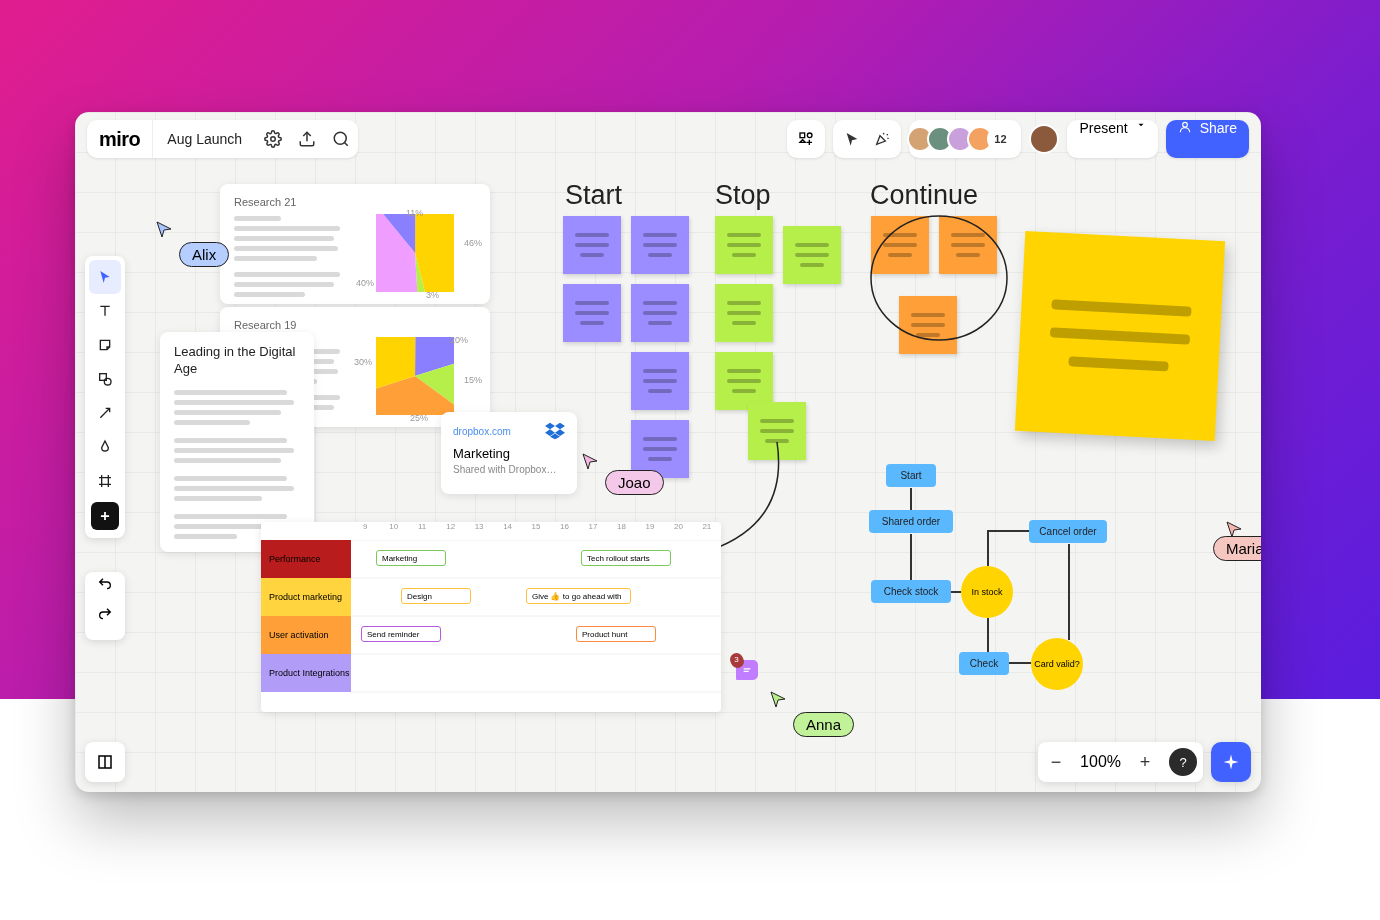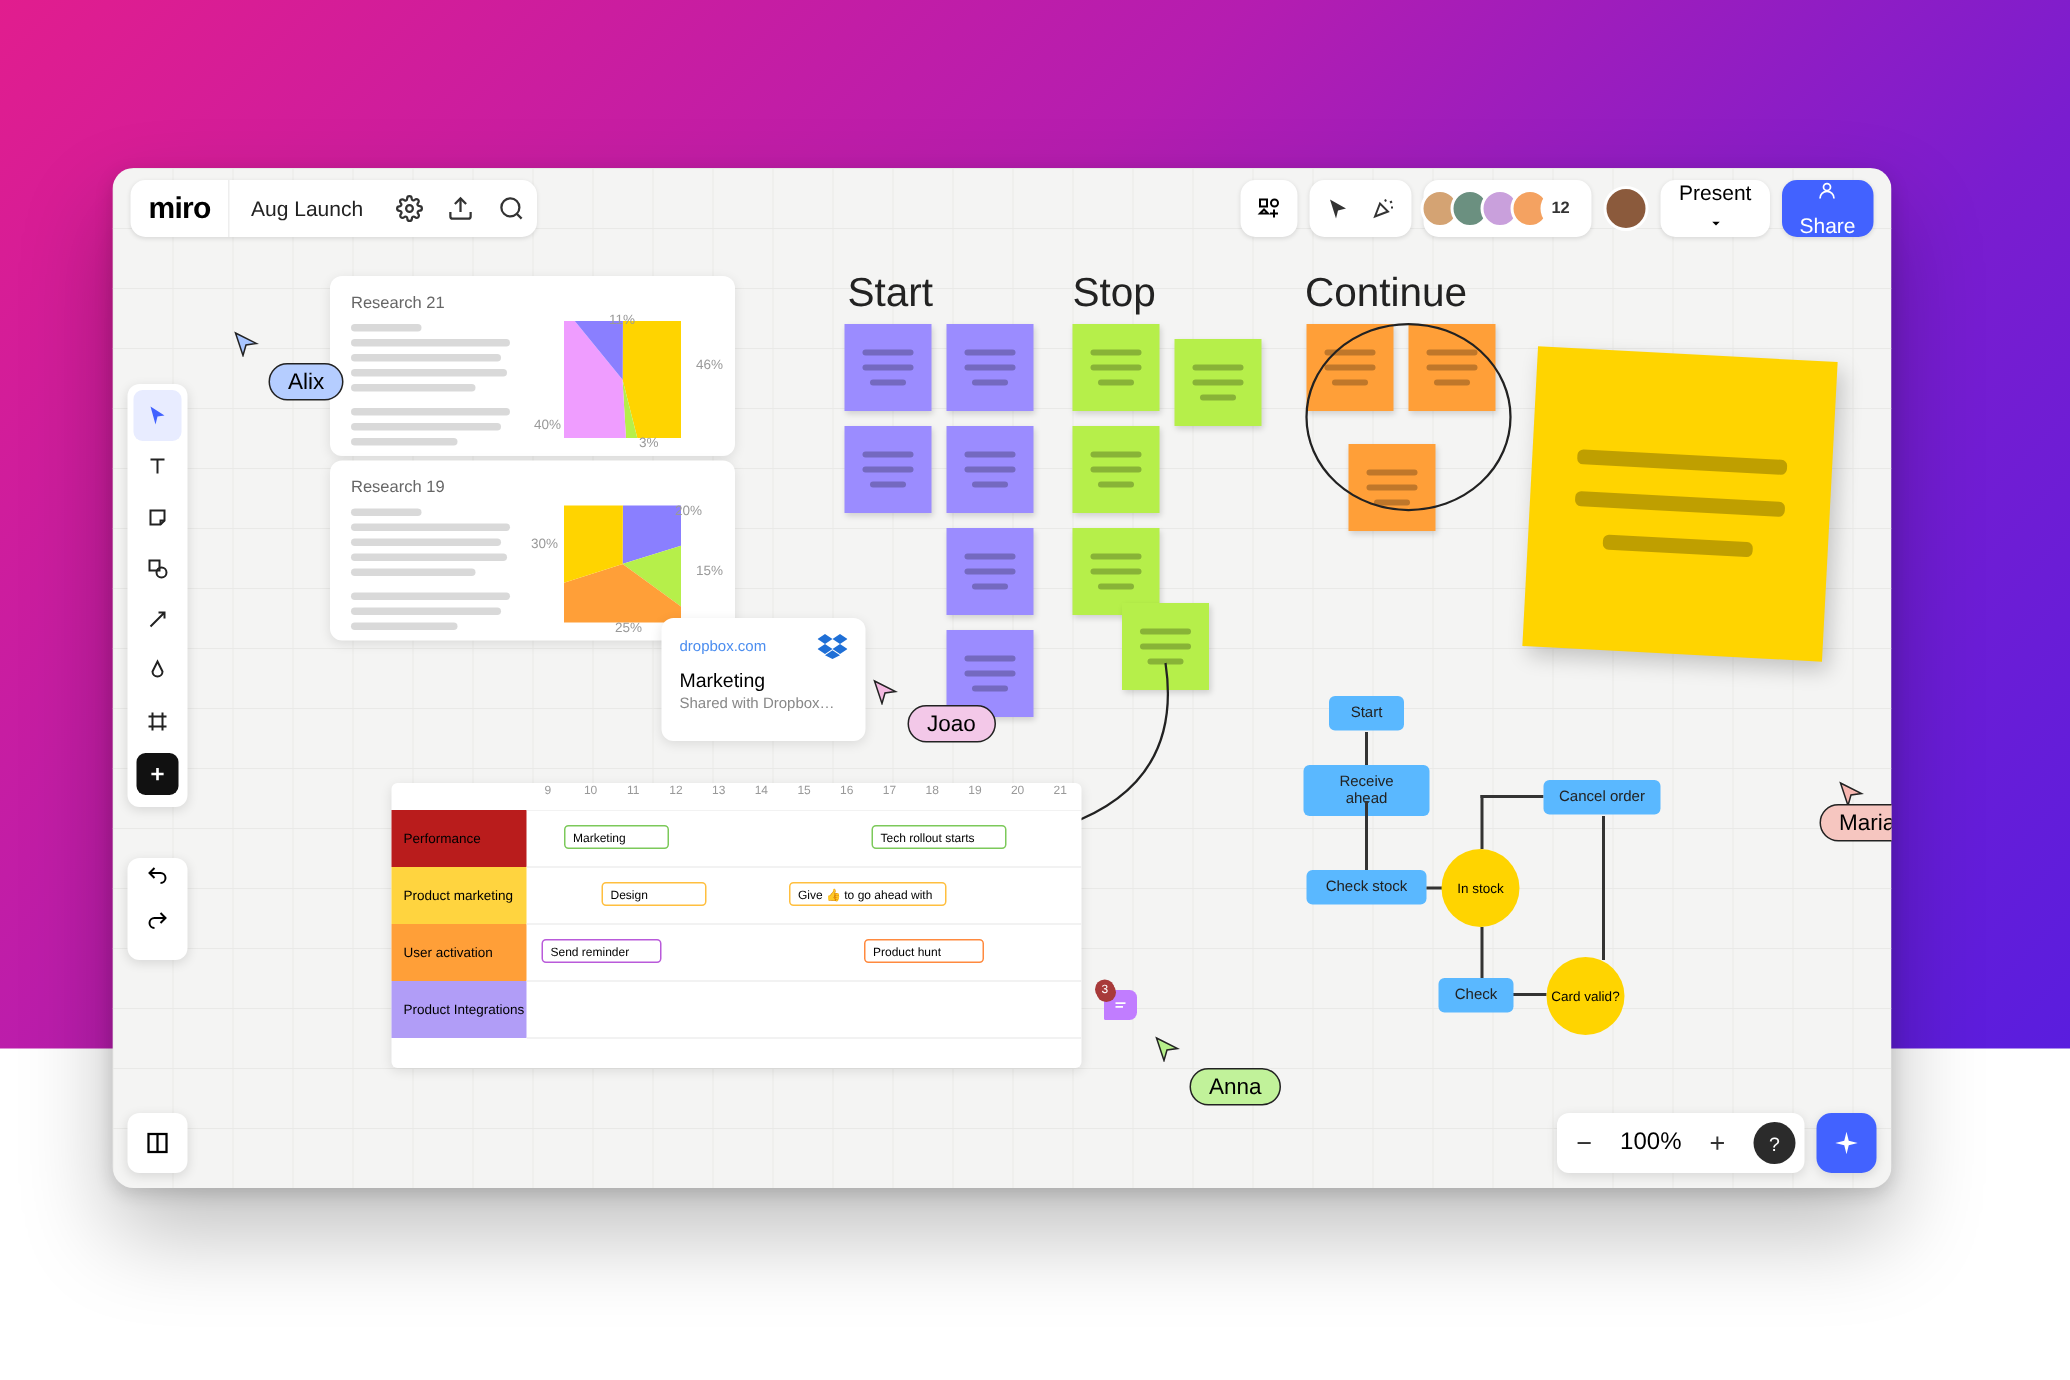--- a/index.html
+++ b/index.html
@@ -9,21 +9,21 @@
   
   .topbar { position:absolute; left:0; top:0; right:0; height:54px; display:flex; align-items:center; gap:6px; padding:0 12px; }
   .toppanel { background:#fff; border-radius:10px; height:38px; display:flex; align-items:center; box-shadow:0 1px 3px rgba(0,0,0,.1); }
   .logo { font-weight:900; font-size:20px; letter-spacing:-0.5px; padding:0 12px; border-right:1px solid #eee; height:100%; display:flex; align-items:center; }
   .board-name { padding:0 14px; font-size:14px; color:#222; }
   .iconbtn { width:34px; height:34px; display:flex; align-items:center; justify-content:center; color:#333; border-radius:6px; }
   .top-right { position:absolute; right:12px; top:8px; display:flex; align-items:center; gap:8px; }
   .avatars { display:flex; }
   .avatar { width:26px; height:26px; border-radius:50%; border:2px solid #fff; margin-left:-6px; background:#ccc; }
   .avcount { background:#fff; color:#333; font-size:11px; font-weight:600; display:flex; align-items:center; justify-content:center; }
-  .pill-btn { height:38px; background:#fff; border-radius:10px; display:flex; align-items:center; padding:0 12px; gap:8px; font-size:14px; box-shadow:0 1px 3px rgba(0,0,0,.1);flex-direction:column; }
+  .pill-btn { height:38px; background:#fff; border-radius:10px; display:flex; align-items:flex-start; padding:0 12px; gap:8px; font-size:14px; box-shadow:0 1px 3px rgba(0,0,0,.1); }
   .share-btn { background:#4262ff; color:#fff; }
   
   .rail { position:absolute; left:10px; top:144px; width:40px; background:#fff; border-radius:8px; box-shadow:0 2px 8px rgba(0,0,0,.12); display:flex; flex-direction:column; align-items:center; padding:4px 0; gap:0; }
   .rail .tool { width:32px; height:34px; display:flex; align-items:center; justify-content:center; color:#222; border-radius:6px; }
   .rail .tool.active { background:#e8ecff; color:#4262ff; }
   .rail .tool.addmore { background:#111; color:#fff; border-radius:6px; margin:4px 0; width:28px; height:28px; }
   .rail2 { position:absolute; left:10px; top:460px; width:40px; background:#fff; border-radius:8px; box-shadow:0 2px 8px rgba(0,0,0,.12); display:flex; flex-direction:column; align-items:center; padding:4px 0; }
   .bottom-left { position:absolute; left:10px; bottom:10px; width:40px; height:40px; background:#fff; border-radius:8px; box-shadow:0 2px 8px rgba(0,0,0,.12); display:flex; align-items:center; justify-content:center; }
   
   .bottom-right { position:absolute; right:10px; bottom:10px; display:flex; gap:8px; align-items:center; }
@@ -275,20 +275,38 @@
             <circle r="15.915" cx="21" cy="21" fill="transparent" stroke="#ffd400" stroke-width="32" stroke-dasharray="30 70" stroke-dashoffset="-45"></circle>
           </svg>
           <span class="pie-percent" style="top:-2px; right:8px">20%</span>
           <span class="pie-percent" style="top:38px; right:-6px">15%</span>
           <span class="pie-percent" style="bottom:-6px; left:44px">25%</span>
           <span class="pie-percent" style="top:20px; left:-12px">30%</span>
         </div>
       </div>
     </div>
 
+    <div class="card doc-card">
+      <h4>Leading in the Digital Age</h4>
+      <div style="display:flex; flex-direction:column; gap:5px">
+        <div class="fineline" style="width:90%"></div>
+          <div class="fineline" style="width:95%"></div>
+          <div class="fineline" style="width:85%"></div>
+          <div class="fineline" style="width:60%"></div>
+        <div class="fineline" style="width:90%; margin-top:8px"></div>
+          <div class="fineline" style="width:95%"></div>
+          <div class="fineline" style="width:85%"></div>
+        <div class="fineline" style="width:90%; margin-top:8px"></div>
+          <div class="fineline" style="width:95%"></div>
+          <div class="fineline" style="width:70%"></div>
+        <div class="fineline" style="width:90%; margin-top:8px"></div>
+          <div class="fineline" style="width:95%"></div>
+          <div class="fineline" style="width:50%"></div>
+      </div>
+    </div>
 
     <div class="card dropbox">
       <div style="display:flex; justify-content:space-between; align-items:center">
         <span class="site">dropbox.com</span>
         <svg width="20" height="18" viewBox="0 0 24 20" fill="#1f6fd6">
             <path d="M6 0 L12 4 L6 8 L0 4 Z M18 0 L24 4 L18 8 L12 4 Z M6 8 L12 12 L6 16 L0 12 Z M18 8 L24 12 L18 16 L12 12 Z M12 13 L18 17 L12 20 L6 17 Z"></path>
           </svg>
       </div>
       <div class="title">Marketing</div>
       <div class="shared">Shared with Dropbox…</div>
@@ -445,21 +463,21 @@
 
     <div class="comment" style="left:661px; top:548px">
       <div class="comment-badge">3</div>
       <svg width="12" height="10" viewBox="0 0 24 24" stroke="#fff" stroke-width="3">
           <path d="M4 9 h16 M4 15 h12"></path>
         </svg>
     </div>
 
     <div class="flownode" style="left:811px; top:352px; width:50px">Start</div>
     <div class="flowline" style="left:835px; top:376px; width:2px; height:22px"></div>
-    <div class="flownode" style="left:794px; top:398px; width:84px">Receive ahead</div>
+    <div class="flownode" style="left:794px; top:398px; width:84px">Shared order</div>
     <div class="flowline" style="left:835px; top:422px; width:2px; height:46px"></div>
     <div class="flownode" style="left:796px; top:468px; width:80px">Check stock</div>
     <div class="flowline" style="left:876px; top:479px; width:12px; height:2px"></div>
     <div class="flowdiamond" style="left:886px; top:454px">In stock</div>
     <div class="flowline" style="left:912px; top:418px; width:2px; height:36px"></div>
     <div class="flowline" style="left:912px; top:418px; width:42px; height:2px"></div>
     <div class="flownode" style="left:954px; top:408px; width:78px">Cancel order</div>
     <div class="flowline" style="left:912px; top:506px; width:2px; height:44px"></div>
     <div class="flowline" style="left:912px; top:550px; width:44px; height:2px"></div>
     <div class="flownode" style="left:884px; top:540px; width:50px">Check</div>

